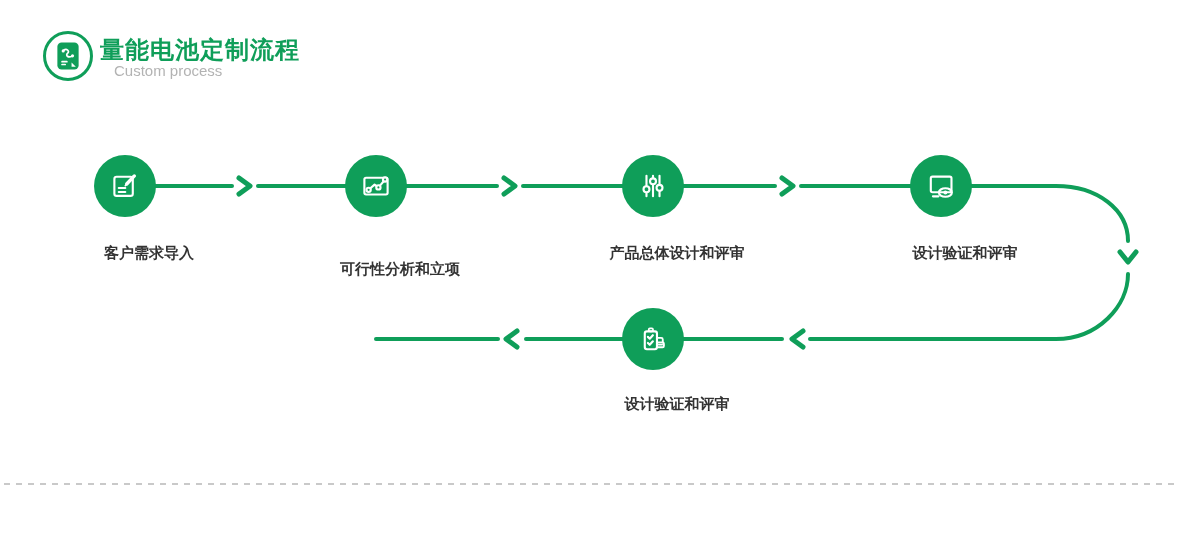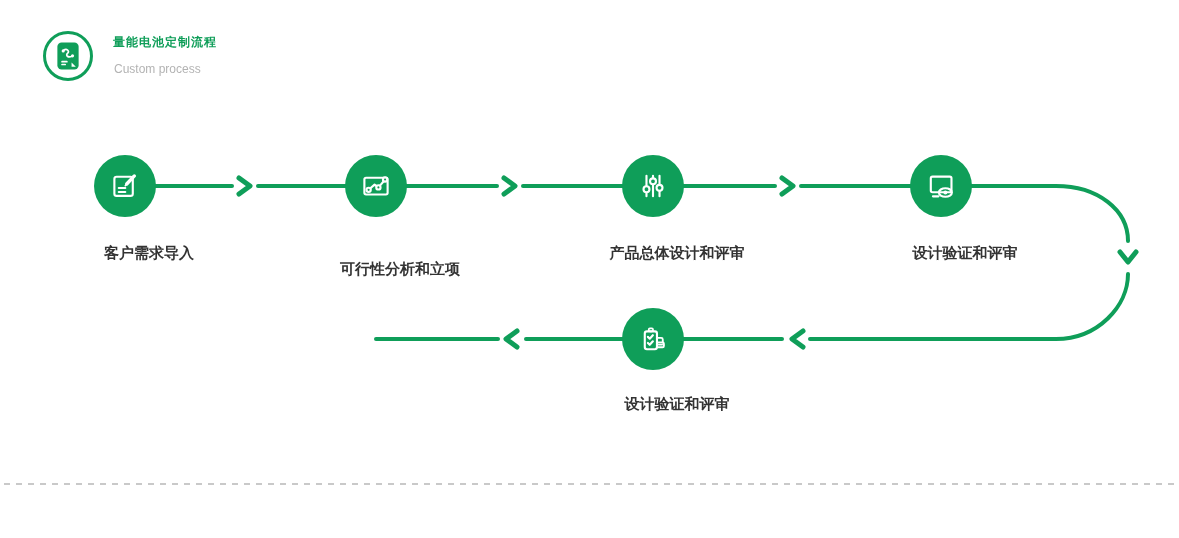--- a/index.html
+++ b/index.html
@@ -18,27 +18,27 @@
     font-family:"Liberation Sans","DejaVu Sans",sans-serif;
   }
   
   .brand-ring{
     position:absolute;left:43px;top:31px;
     width:50px;height:50px;border-radius:50%;
     border:3px solid var(--accent);
     display:flex;align-items:center;justify-content:center;
   }
   .brand-title{
-    position:absolute;left:113px;top:34px;
-    font-size:12px;font-weight:700;color:var(--accent);
+    position:absolute;left:100px;top:34px;
+    font-size:24px;font-weight:700;color:var(--accent);
     letter-spacing:1px;
   }
   .brand-subtitle{
     position:absolute;left:114px;top:62px;
-    font-size:12px;color:var(--subtitle);
+    font-size:15px;color:var(--subtitle);
   }
   
   .connectors{position:absolute;left:0;top:0;}
   .step{
     position:absolute;width:200px;
     display:flex;flex-direction:column;align-items:center;
   }
   .step-circle{
     width:62px;height:62px;border-radius:50%;
     background:var(--accent);

